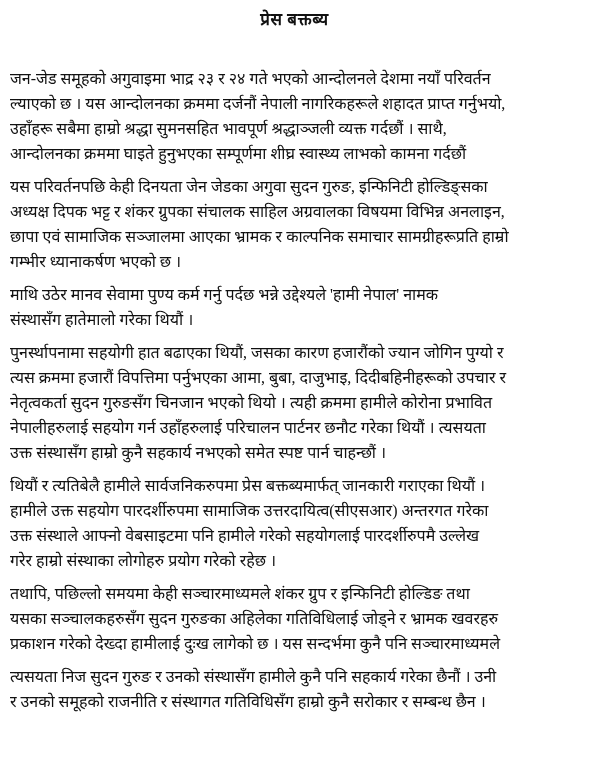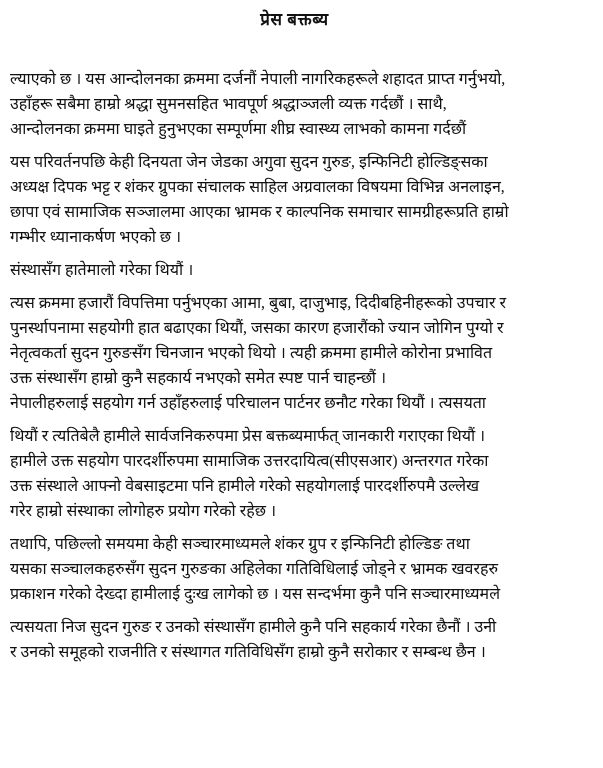--- a/index.html
+++ b/index.html
@@ -37,42 +37,44 @@
   }
 </style>
 </head>
 <body>
 
 <div class="page">
 
   <h1 class="doc-title">प्रेस बक्तब्य</h1>
 
   <div class="para">
+    <div class="line">जन-जेड समूहको अगुवाइमा भाद्र २३ र २४ गते भएको आन्दोलनले देशमा नयाँ परिवर्तन</div>
     <div class="line">ल्याएको छ । यस आन्दोलनका क्रममा दर्जनौं नेपाली नागरिकहरूले शहादत प्राप्त गर्नुभयो,</div>
     <div class="line">उहाँहरू सबैमा हाम्रो श्रद्धा सुमनसहित भावपूर्ण श्रद्धाञ्जली व्यक्त गर्दछौं । साथै,</div>
     <div class="line">आन्दोलनका क्रममा घाइते हुनुभएका सम्पूर्णमा शीघ्र स्वास्थ्य लाभको कामना गर्दछौं</div>
   </div>
 
   <div class="para">
     <div class="line">यस परिवर्तनपछि केही दिनयता जेन जेडका अगुवा सुदन गुरुङ, इन्फिनिटी होल्डिङ्सका</div>
     <div class="line">अध्यक्ष दिपक भट्ट र शंकर ग्रुपका संचालक साहिल अग्रवालका विषयमा विभिन्न अनलाइन,</div>
     <div class="line">छापा एवं सामाजिक सञ्जालमा आएका भ्रामक र काल्पनिक समाचार सामग्रीहरूप्रति हाम्रो</div>
     <div class="line">गम्भीर ध्यानाकर्षण भएको छ ।</div>
   </div>
 
   <div class="para">
+    <div class="line">माथि उठेर मानव सेवामा पुण्य कर्म गर्नु पर्दछ भन्ने उद्देश्यले 'हामी नेपाल' नामक</div>
     <div class="line">संस्थासँग हातेमालो गरेका थियौं ।</div>
   </div>
 
   <div class="para">
+    <div class="line">पुनर्स्थापनामा सहयोगी हात बढाएका थियौं, जसका कारण हजारौंको ज्यान जोगिन पुग्यो र</div>
     <div class="line">त्यस क्रममा हजारौं विपत्तिमा पर्नुभएका आमा, बुबा, दाजुभाइ, दिदीबहिनीहरूको उपचार र</div>
-    <div class="line">पुनर्स्थापनामा सहयोगी हात बढाएका थियौं, जसका कारण हजारौंको ज्यान जोगिन पुग्यो र</div>
     <div class="line">नेतृत्वकर्ता सुदन गुरुङसँग चिनजान भएको थियो । त्यही क्रममा हामीले कोरोना प्रभावित</div>
+    <div class="line">नेपालीहरुलाई सहयोग गर्न उहाँहरुलाई परिचालन पार्टनर छनौट गरेका थियौं । त्यसयता</div>
     <div class="line">उक्त संस्थासँग हाम्रो कुनै सहकार्य नभएको समेत स्पष्ट पार्न चाहन्छौं ।</div>
-    <div class="line">नेपालीहरुलाई सहयोग गर्न उहाँहरुलाई परिचालन पार्टनर छनौट गरेका थियौं । त्यसयता</div>
   </div>
 
   <div class="para">
     <div class="line">थियौं र त्यतिबेलै हामीले सार्वजनिकरुपमा प्रेस बक्तब्यमार्फत् जानकारी गराएका थियौं ।</div>
     <div class="line">हामीले उक्त सहयोग पारदर्शीरुपमा सामाजिक उत्तरदायित्व(सीएसआर) अन्तरगत गरेका</div>
     <div class="line">उक्त संस्थाले आफ्नो वेबसाइटमा पनि हामीले गरेको सहयोगलाई पारदर्शीरुपमै उल्लेख</div>
     <div class="line">गरेर हाम्रो संस्थाका लोगोहरु प्रयोग गरेको रहेछ ।</div>
   </div>
 
   <div class="para">

